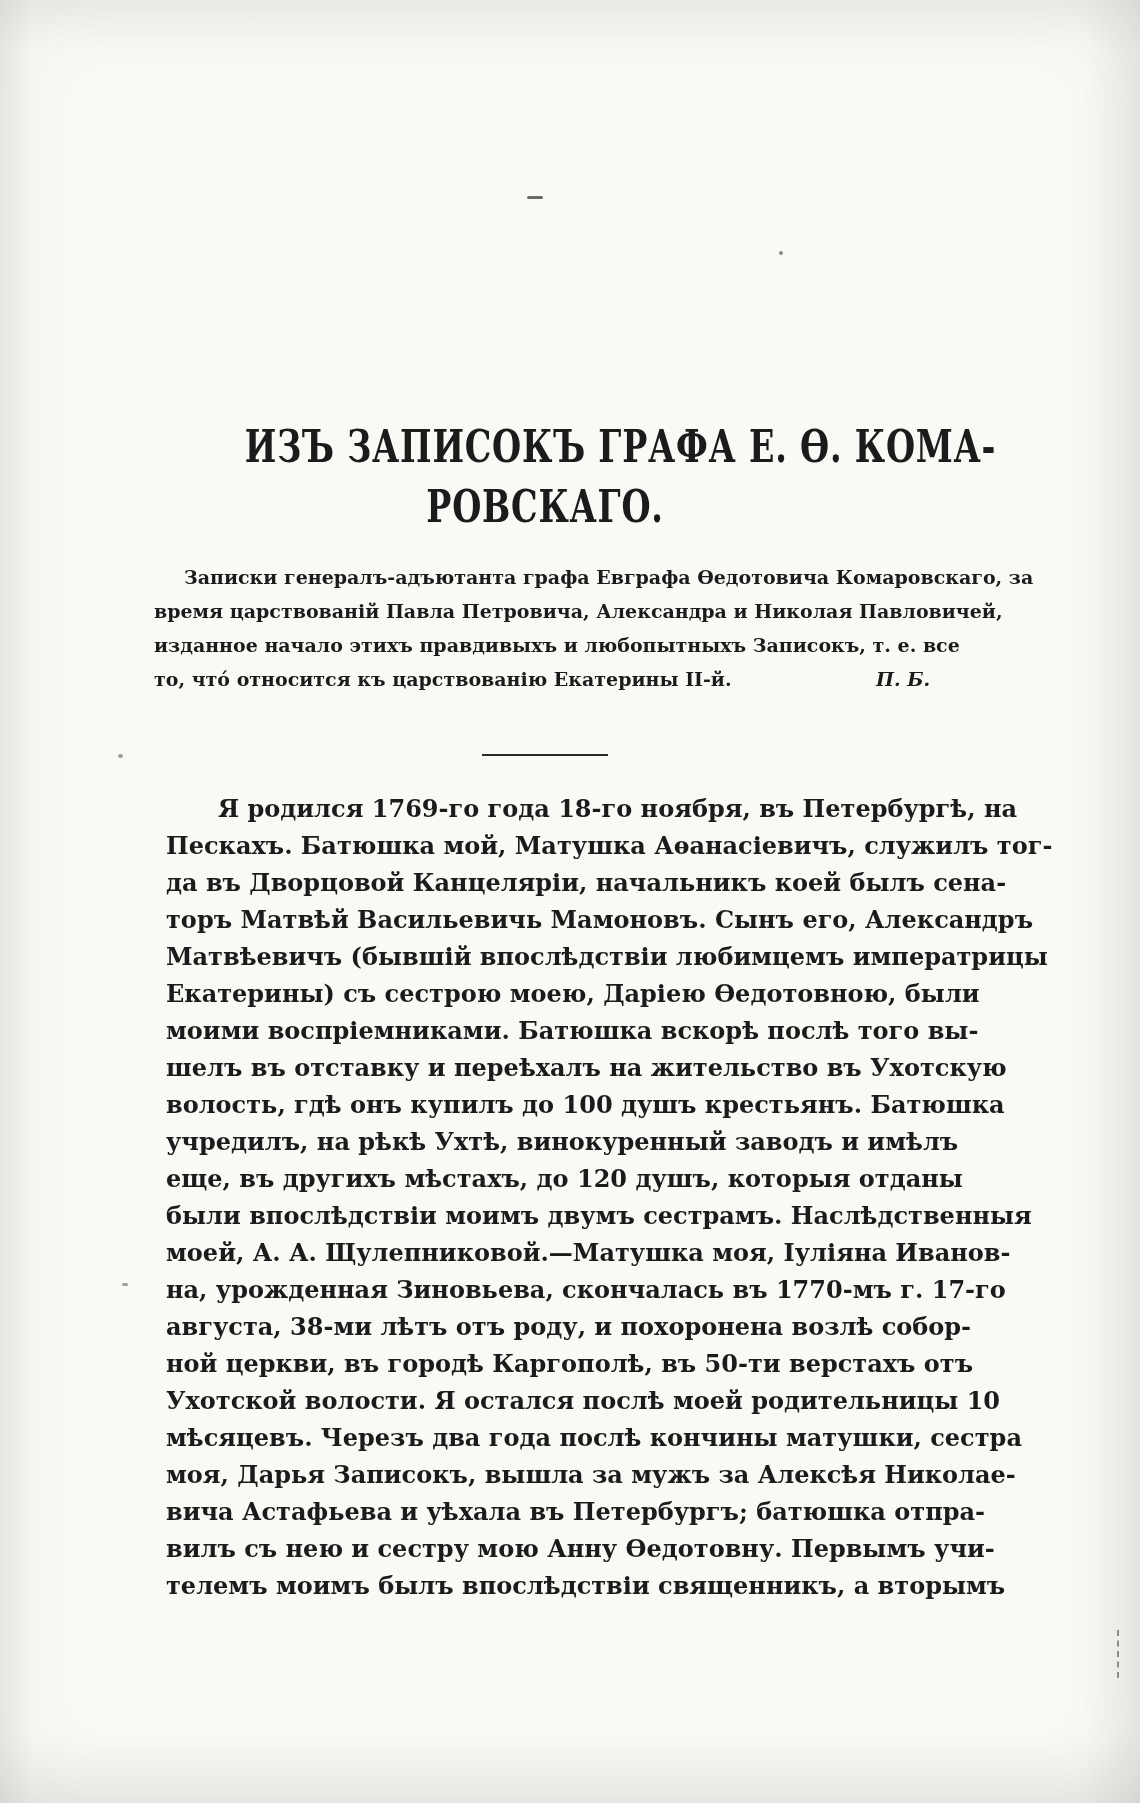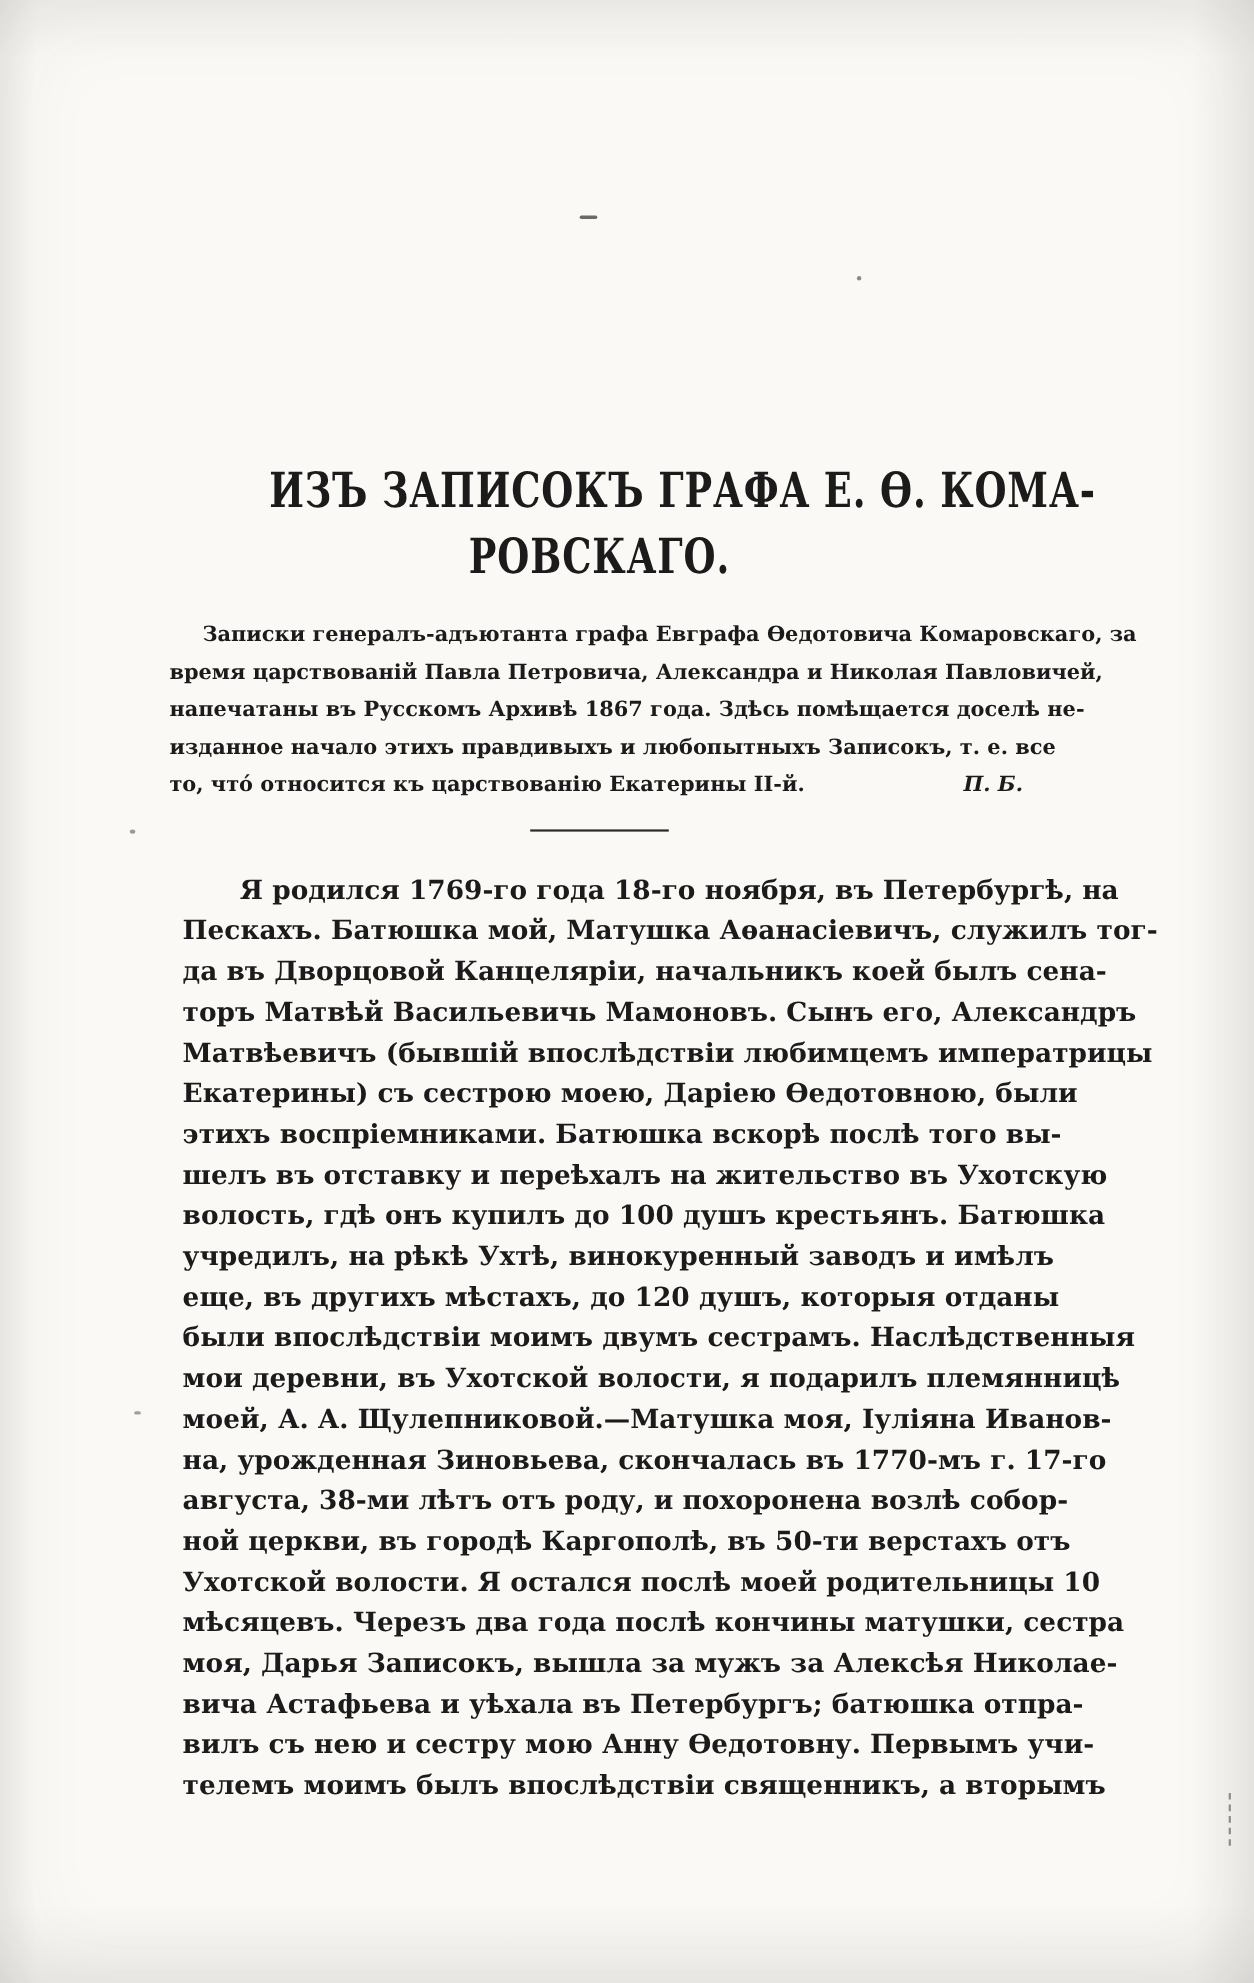--- a/index.html
+++ b/index.html
@@ -95,44 +95,42 @@
   <div class="column">
 
     <h1 class="title">
       <div>ИЗЪ ЗАПИСОКЪ ГРАФА Е. Ѳ. КОМА-</div>
       <div>РОВСКАГО.</div>
     </h1>
 
     <div class="preface">
       <div class="preface-line first">Записки генералъ-адъютанта графа Евграфа Ѳедотовича Комаровскаго, за</div>
       <div class="preface-line">время царствованій Павла Петровича, Александра и Николая Павловичей,</div>
-      <div class="preface-line">напечатаны въ Русскомъ Архивѣ 1867 года. Здѣсь помѣщается доселѣ не-</div>
       <div class="preface-line">изданное начало этихъ правдивыхъ и любопытныхъ Записокъ, т. е. все</div>
       <div class="preface-last">
         <span>то, что́ относится къ царствованію Екатерины II-й.</span>
         <span class="signature">П. Б.</span>
       </div>
     </div>
 
     <hr class="divider">
 
     <div class="bodytext">
       <div class="body-line first">Я родился 1769-го года 18-го ноября, въ Петербургѣ, на</div>
       <div class="body-line">Пескахъ. Батюшка мой, Матушка Аѳанасіевичъ, служилъ тог-</div>
       <div class="body-line">да въ Дворцовой Канцеляріи, начальникъ коей былъ сена-</div>
       <div class="body-line">торъ Матвѣй Васильевичь Мамоновъ. Сынъ его, Александръ</div>
       <div class="body-line">Матвѣевичъ (бывшій впослѣдствіи любимцемъ императрицы</div>
       <div class="body-line">Екатерины) съ сестрою моею, Даріею Ѳедотовною, были</div>
-      <div class="body-line">этихъ воспріемниками. Батюшка вскорѣ послѣ того вы-</div>
+      <div class="body-line">моими воспріемниками. Батюшка вскорѣ послѣ того вы-</div>
       <div class="body-line">шелъ въ отставку и переѣхалъ на жительство въ Ухотскую</div>
       <div class="body-line">волость, гдѣ онъ купилъ до 100 душъ крестьянъ. Батюшка</div>
       <div class="body-line">учредилъ, на рѣкѣ Ухтѣ, винокуренный заводъ и имѣлъ</div>
       <div class="body-line">еще, въ другихъ мѣстахъ, до 120 душъ, которыя отданы</div>
       <div class="body-line">были впослѣдствіи моимъ двумъ сестрамъ. Наслѣдственныя</div>
-      <div class="body-line">мои деревни, въ Ухотской волости, я подарилъ племянницѣ</div>
       <div class="body-line">моей, А. А. Щулепниковой.—Матушка моя, Іуліяна Иванов-</div>
       <div class="body-line">на, урожденная Зиновьева, скончалась въ 1770-мъ г. 17-го</div>
       <div class="body-line">августа, 38-ми лѣтъ отъ роду, и похоронена возлѣ собор-</div>
       <div class="body-line">ной церкви, въ городѣ Каргополѣ, въ 50-ти верстахъ отъ</div>
       <div class="body-line">Ухотской волости. Я остался послѣ моей родительницы 10</div>
       <div class="body-line">мѣсяцевъ. Черезъ два года послѣ кончины матушки, сестра</div>
       <div class="body-line">моя, Дарья Записокъ, вышла за мужъ за Алексѣя Николае-</div>
       <div class="body-line">вича Астафьева и уѣхала въ Петербургъ; батюшка отпра-</div>
       <div class="body-line">вилъ съ нею и сестру мою Анну Ѳедотовну. Первымъ учи-</div>
       <div class="body-line">телемъ моимъ былъ впослѣдствіи священникъ, а вторымъ</div>

